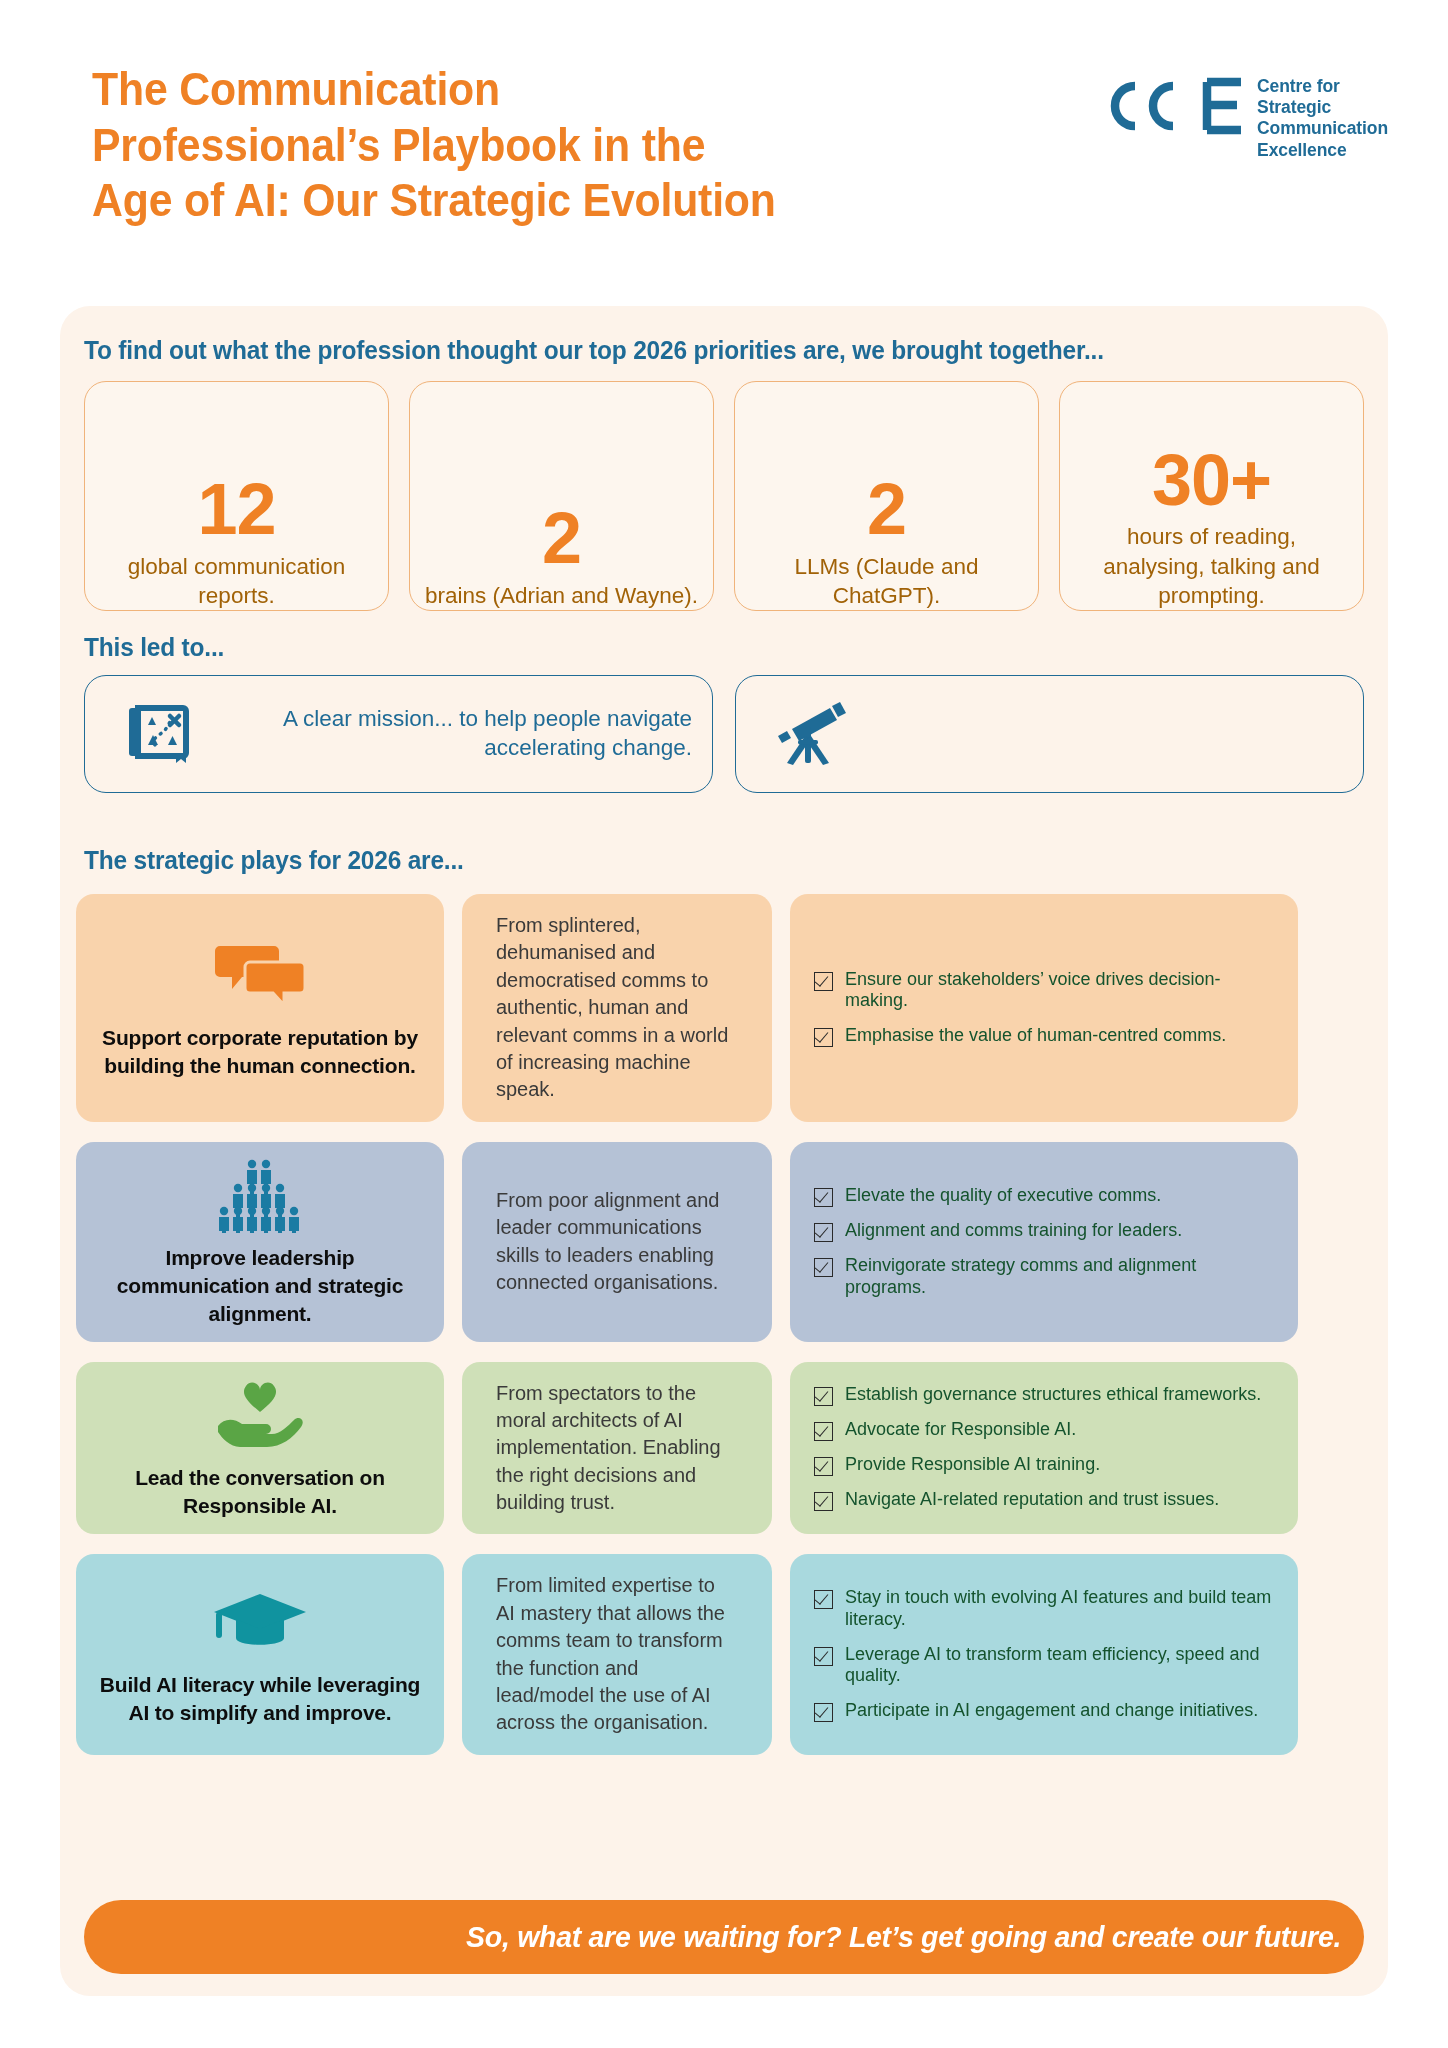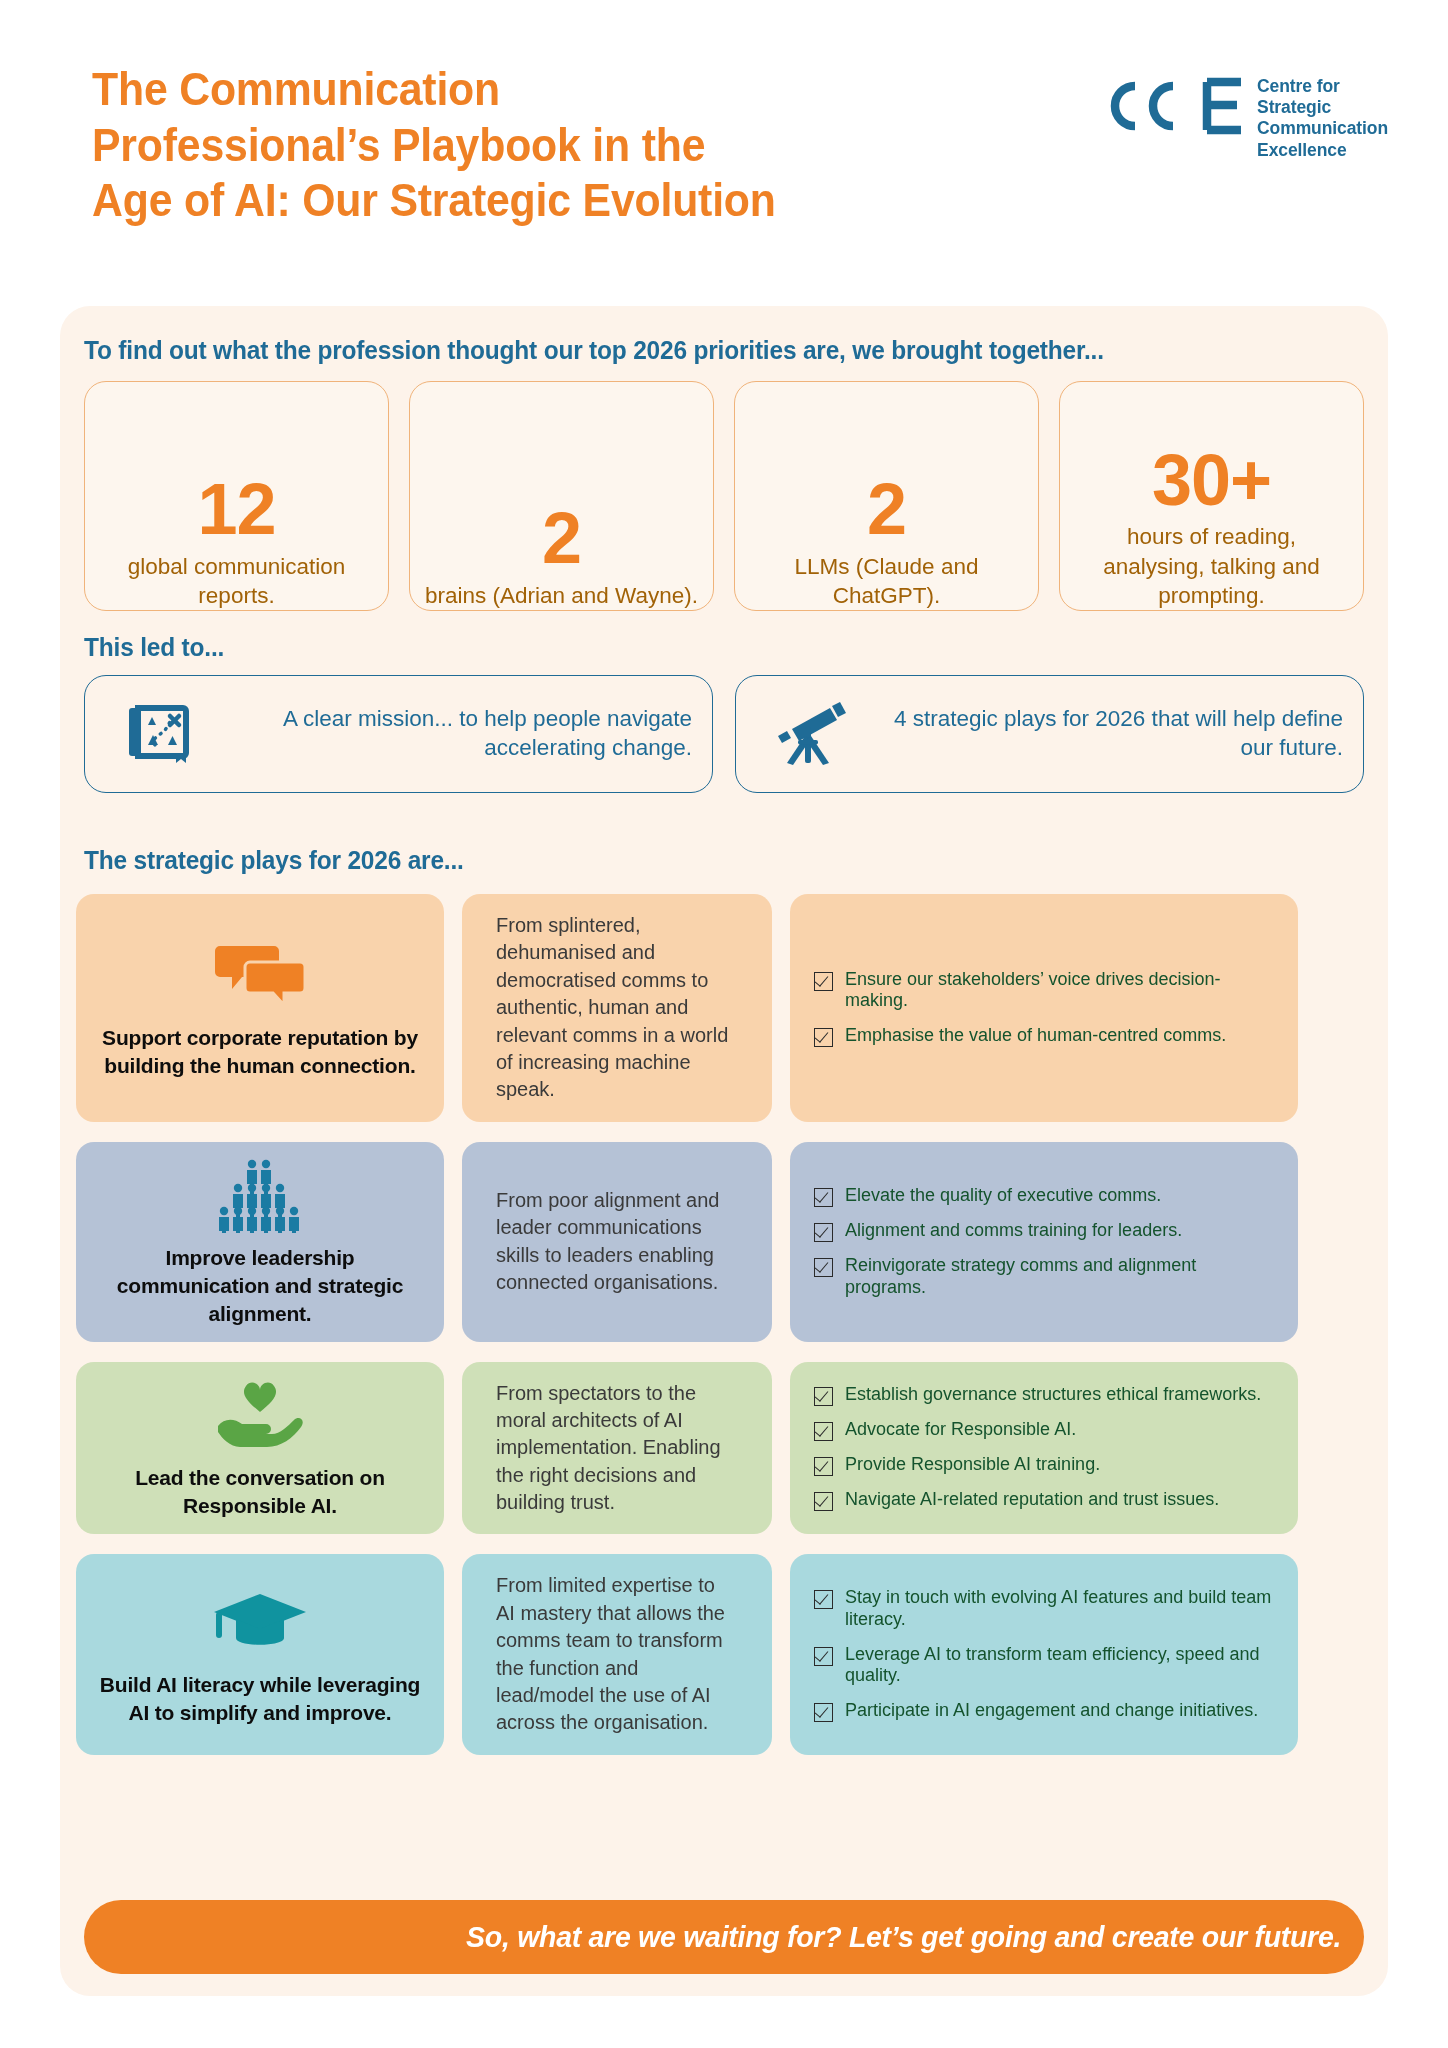--- a/index.html
+++ b/index.html
@@ -339,21 +339,20 @@
               <path d="M20 27 L58 6 l7 12 L27 39 z"></path>
               <path d="M60 4 l8 -4 l6 11 l-8 4 z"></path>
               <path d="M6 34 l9 -5 l4 7 l-9 5 z"></path>
               <rect x="33" y="25" width="6" height="36" rx="2"></rect>
               <path d="M33 34 L15 61 l6 2 L38 38 z"></path>
               <path d="M39 34 L57 61 l-6 2 L34 38 z"></path>
               <rect x="26" y="38" width="20" height="4.5" rx="2"></rect>
             </g>
           </svg>
         </span>
-        <div class="outcome-text">4 strategic plays for 2026 that will help define our future.</div>
       </div>
     </div>
 
     <div class="sub-head plays-head">The strategic plays for 2026 are...</div>
 
     <div class="plays">
 
       <div class="play-row">
         <div class="cell cell-a t-orange">
           <span class="play-icon">

